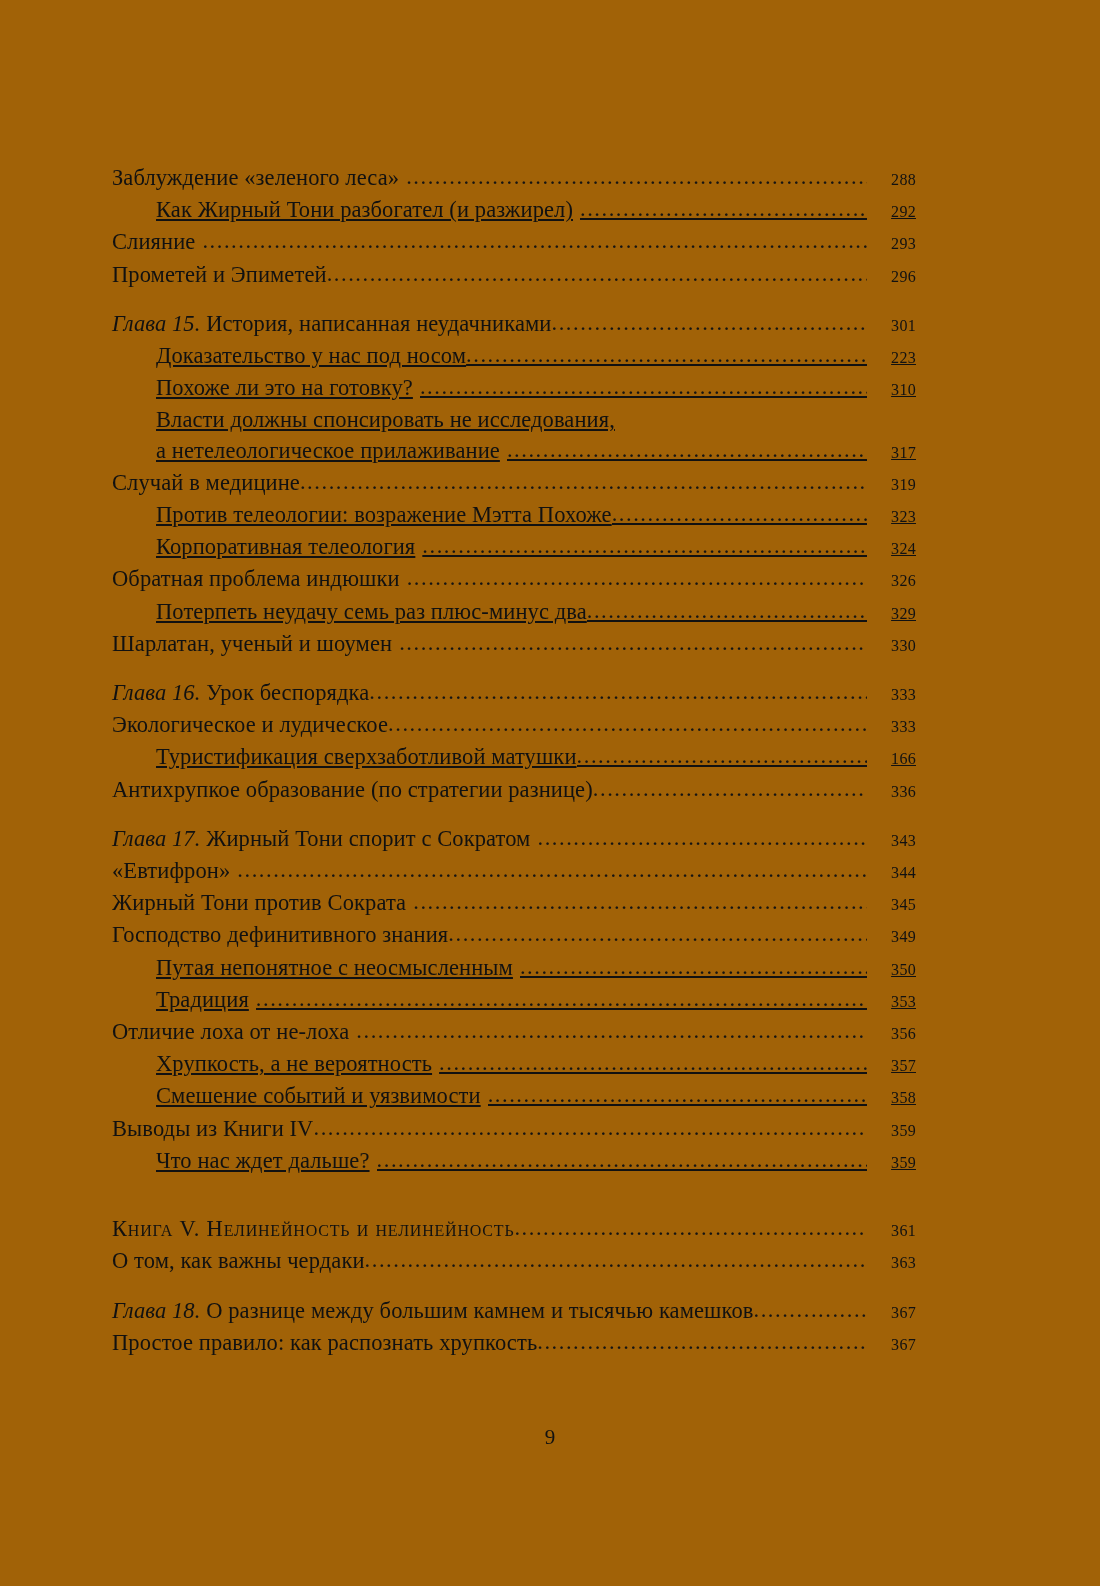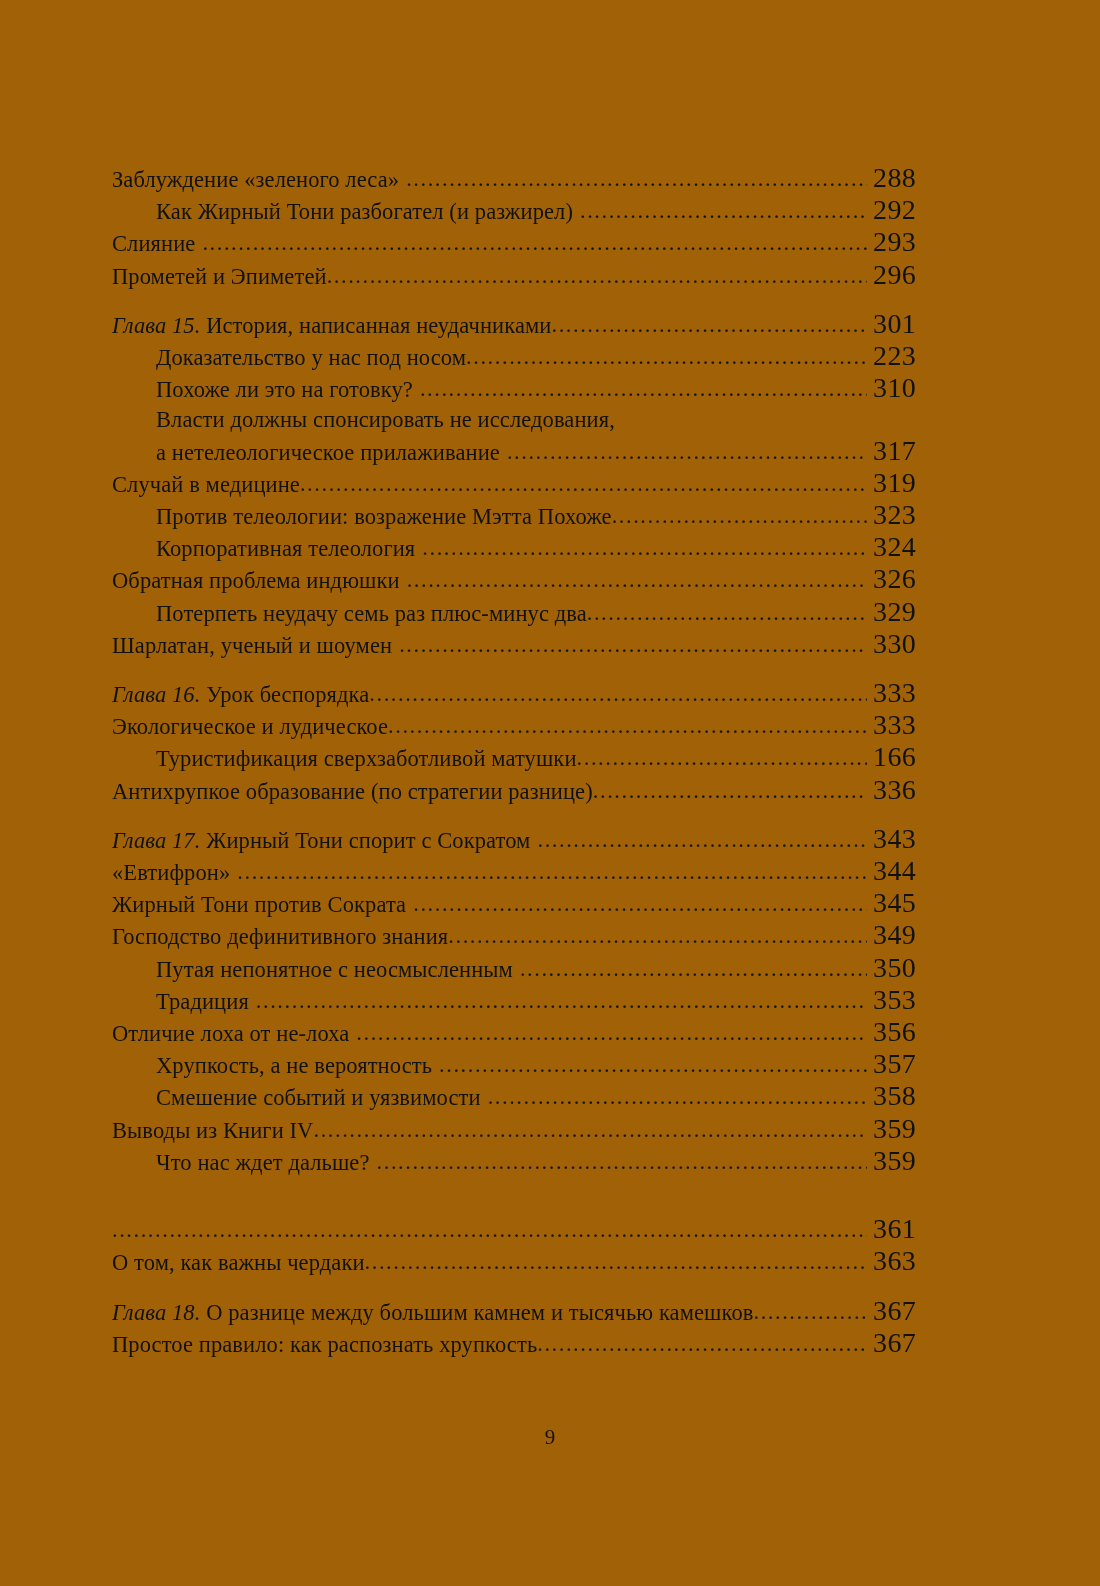--- a/index.html
+++ b/index.html
@@ -36,21 +36,21 @@
     display: flex;
     align-items: baseline;
     font-size: 22.5px;
     line-height: 30.2px;
     white-space: nowrap;
     color: #111111;
   }
 
   
   .lvl-0 { padding-left: 0px; }
-  .lvl-1 { padding-left: 44px; }
+  .lvl-1 { padding-left: 44px; text-decoration: underline; }
 
   
   .group-start { margin-top: 17px; }
   .group-start-big { margin-top: 36px; }
 
   .toc-title {
     flex: 0 0 auto;
     letter-spacing: 0.1px;
   }
 
@@ -83,21 +83,21 @@
   }
 
   
   .tight .leader { margin-left: 0px; }
   .loose .leader { margin-left: 7px; }
 
   .toc-page-num {
     flex: 0 0 auto;
     text-align: right;
     min-width: 48px;
-    font-size: 28px;
+    font-size: 16px;
     letter-spacing: 0.3px;
   }
 
   #folio {
     position: absolute;
     top: 1425px;
     left: 0;
     width: 1100px;
     text-align: center;
     font-size: 21px;
@@ -251,20 +251,21 @@
         <span class="toc-title">Выводы из Книги IV</span>
         <span class="leader"></span>
         <span class="toc-page-num">359</span>
       </div>
       <div class="toc-entry lvl-1 loose">
         <span class="toc-title">Что нас ждет дальше?</span>
         <span class="leader"></span>
         <span class="toc-page-num">359</span>
       </div>
       <div class="toc-entry lvl-0 group-start-big book-heading tight">
+        <span class="toc-title">Книга V. Нелинейность и нелинейность</span>
         <span class="leader"></span>
         <span class="toc-page-num">361</span>
       </div>
       <div class="toc-entry lvl-0 tight">
         <span class="toc-title">О том, как важны чердаки</span>
         <span class="leader"></span>
         <span class="toc-page-num">363</span>
       </div>
       <div class="toc-entry lvl-0 group-start tight">
         <span class="toc-title"><span class="chap-label">Глава 18.</span><span> О разнице между большим камнем и тысячью камешков</span></span>

